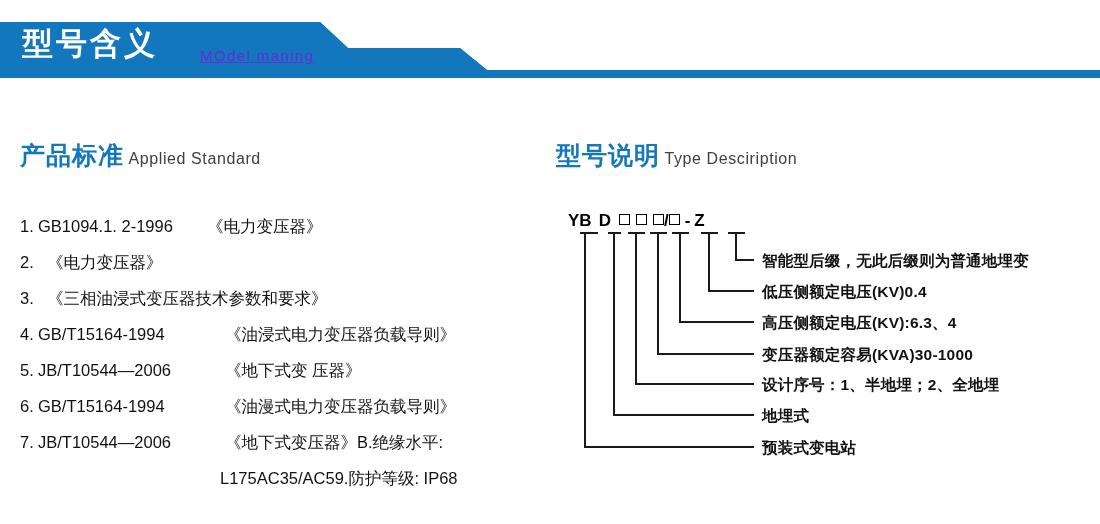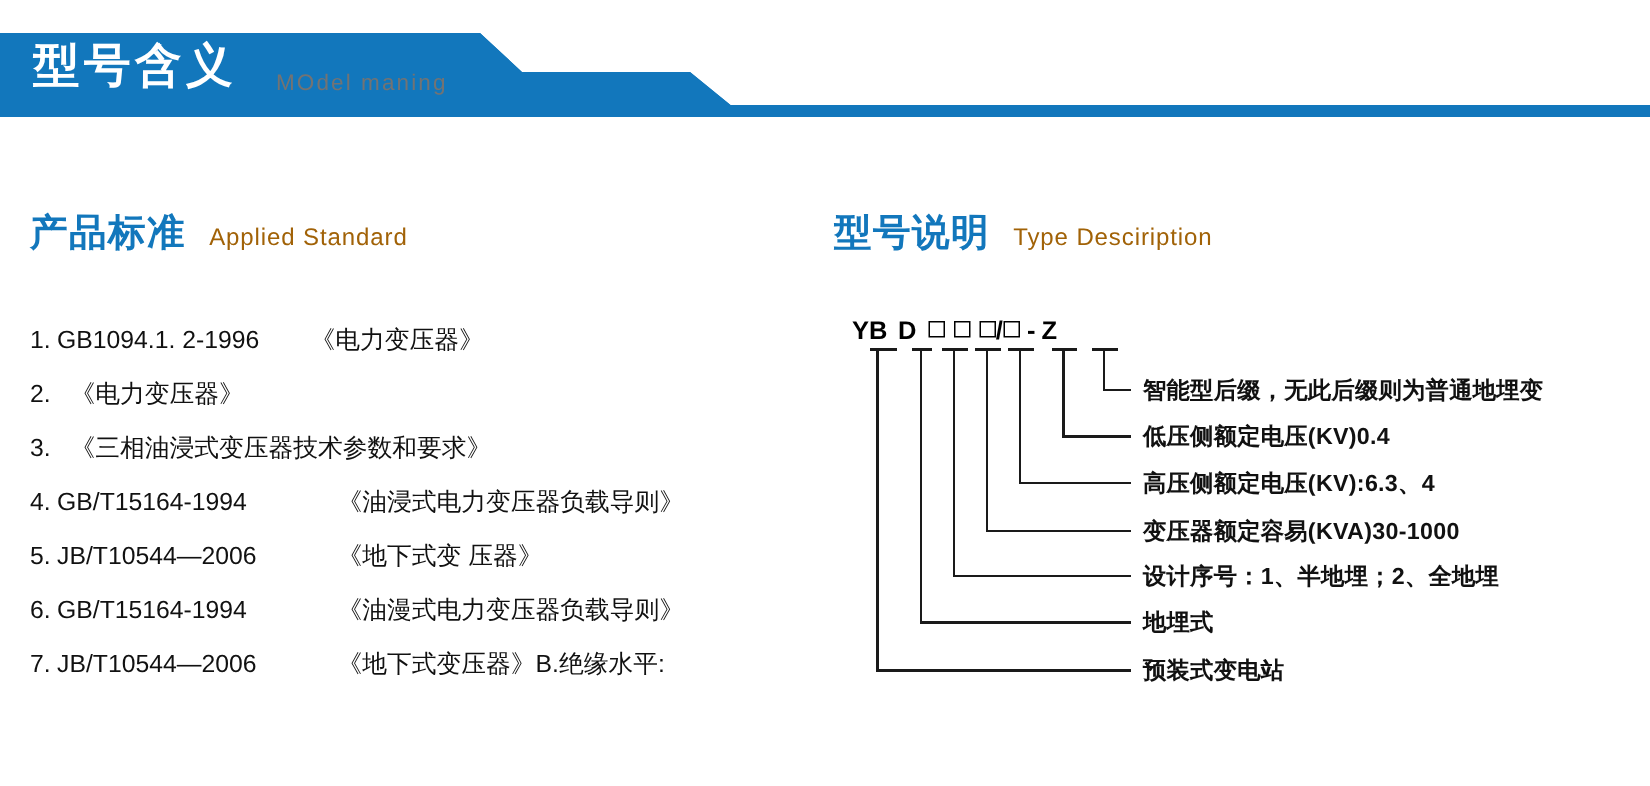--- a/index.html
+++ b/index.html
@@ -31,48 +31,48 @@
     top: 28px;
     font-size: 31px;
     font-weight: 700;
     color: #ffffff;
     letter-spacing: 3px;
     line-height: 1;
     white-space: nowrap;
   }
   .banner-sub {
     position: absolute;
-    left: 184px;
+    left: 200px;
     top: 48px;
     font-size: 15px;
     font-weight: 400;
-    color: #737373;
+    color: #6d28d9;
     letter-spacing: 1.4px;
     line-height: 1;
     white-space: nowrap;
+    text-decoration: underline;
   }
 
   
   .section-head {
     position: absolute;
     white-space: nowrap;
     line-height: 1;
   }
   .section-head .cn {
     font-size: 25px;
     font-weight: 700;
     color: #1277bc;
     letter-spacing: 1px;
   }
   .section-head .en {
     font-size: 16px;
     font-weight: 400;
-    color: #a16207;
+    color: #404040;
     letter-spacing: 0.6px;
-    margin-left: 11px;
   }
   #head-standard { left: 20px; top: 143px; }
   #head-type     { left: 556px; top: 143px; }
 
   
   .std-list {
     position: absolute;
     left: 20px;
     top: 216px;
     width: 530px;
@@ -209,20 +209,21 @@
     <span class="code">GB/T15164-1994</span>
     <span class="name">《油漫式电力变压器负载导则》</span>
   </div>
 
   <div class="std-row w-wide">
     <span class="idx">7.</span>
     <span class="code">JB/T10544—2006</span>
     <span class="name">《地下式变压器》B.绝缘水平:</span>
   </div>
 
+  <div class="std-cont">L175AC35/AC59.防护等级: IP68</div>
 </div>
 
 <div class="diagram">
 
   <div class="code-line">
     <span class="seg">YB</span><span style="display:inline-block;width:7px"></span><span class="seg">D</span><span style="display:inline-block;width:8px"></span><span class="box"></span><span style="display:inline-block;width:6px"></span><span class="box"></span><span style="display:inline-block;width:6px"></span><span class="box"></span><span class="seg">/</span><span class="box"></span><span style="display:inline-block;width:5px"></span><span class="seg">-</span><span style="display:inline-block;width:4px"></span><span class="seg">Z</span>
   </div>
 
   <svg class="leaders" width="540" height="250" viewBox="0 0 540 250">
     <g stroke="#1a1a1a" stroke-width="1.6" fill="none" shape-rendering="crispEdges">

